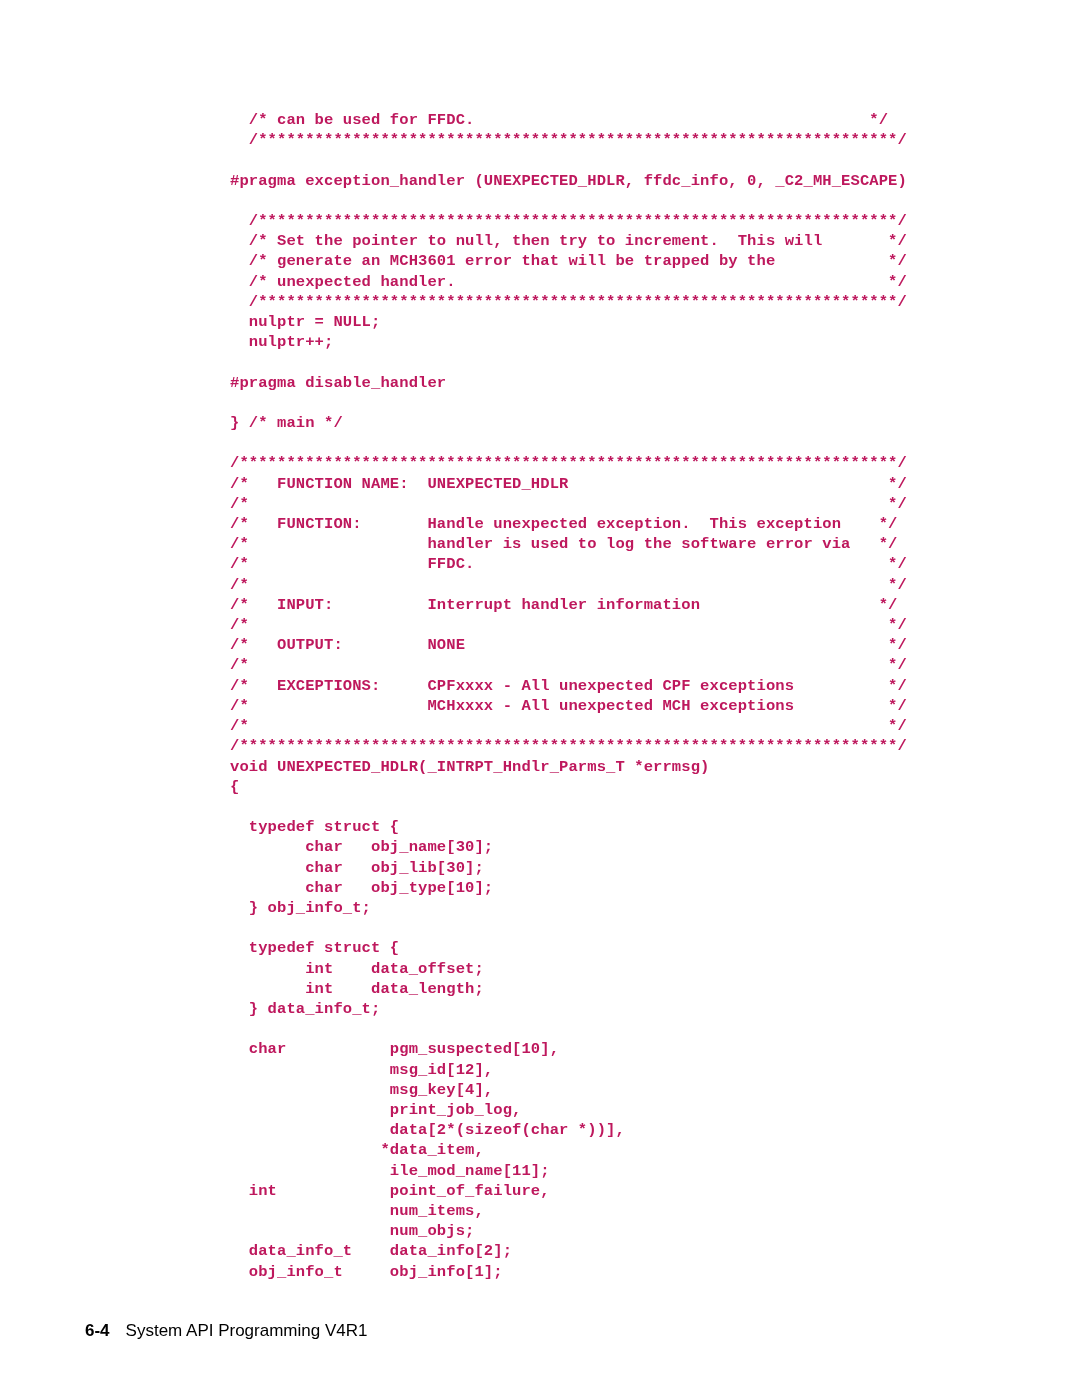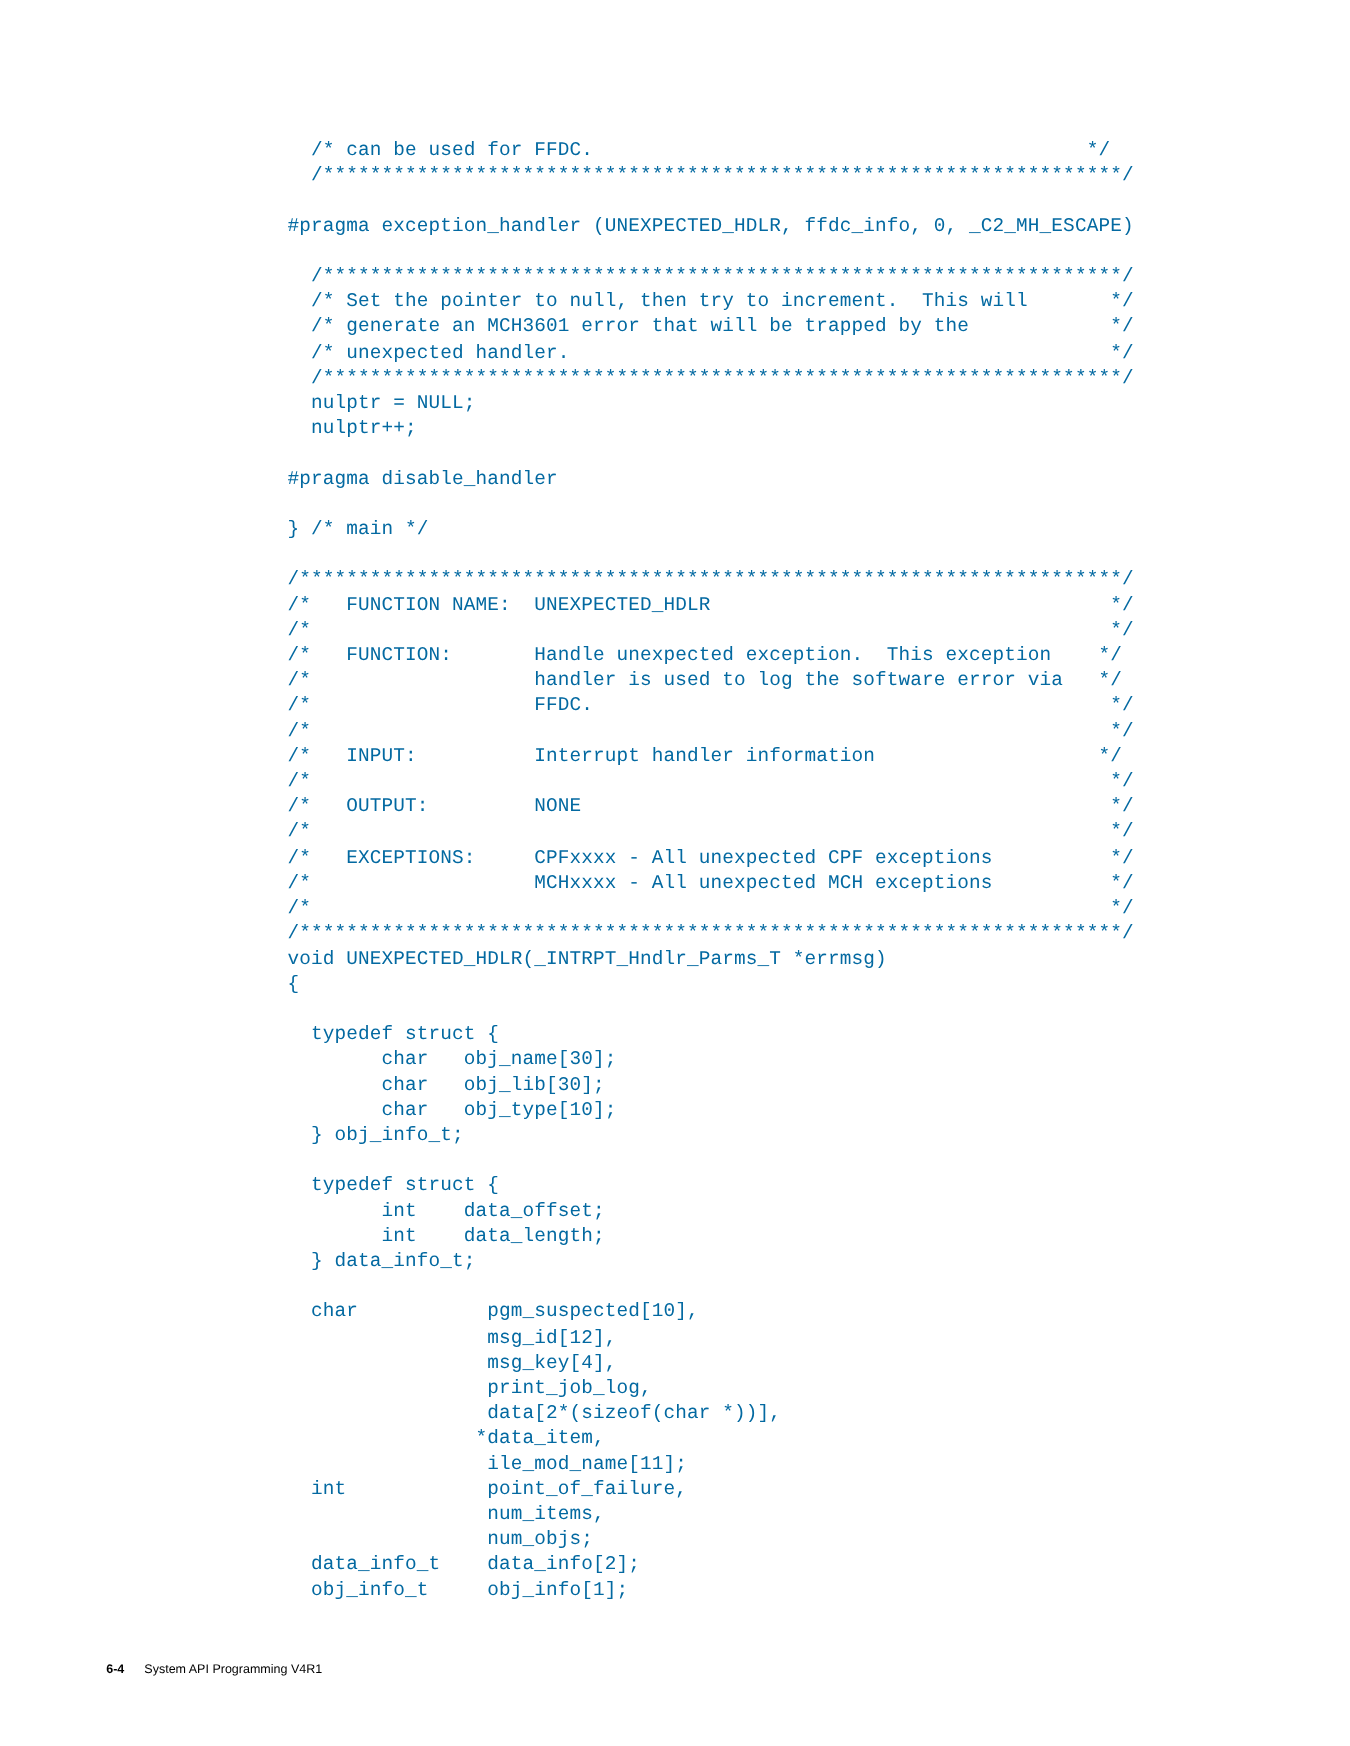--- a/index.html
+++ b/index.html
@@ -16,29 +16,30 @@
     height: 1397px;
     box-sizing: border-box;
     padding: 110px 115px 0 230px;
   }
   pre.code {
     font-family: "Courier New", Courier, monospace;
     font-size: 15.5px;
     line-height: 20.2px;
     white-space: pre;
     margin: 0;
-    color: #0369a1;
+    color: #be185d;
     letter-spacing: 0.1px;
+    font-weight: bold;
   }
   .footer {
     position: absolute;
     left: 85px;
     bottom: 56px;
     font-family: Arial, Helvetica, sans-serif;
-    font-size: 10px;
+    font-size: 17px;
     color: #000;
   }
   .footer .pagenum {
     font-weight: bold;
     margin-right: 16px;
   }
 </style>
 </head>
 <body>
 

